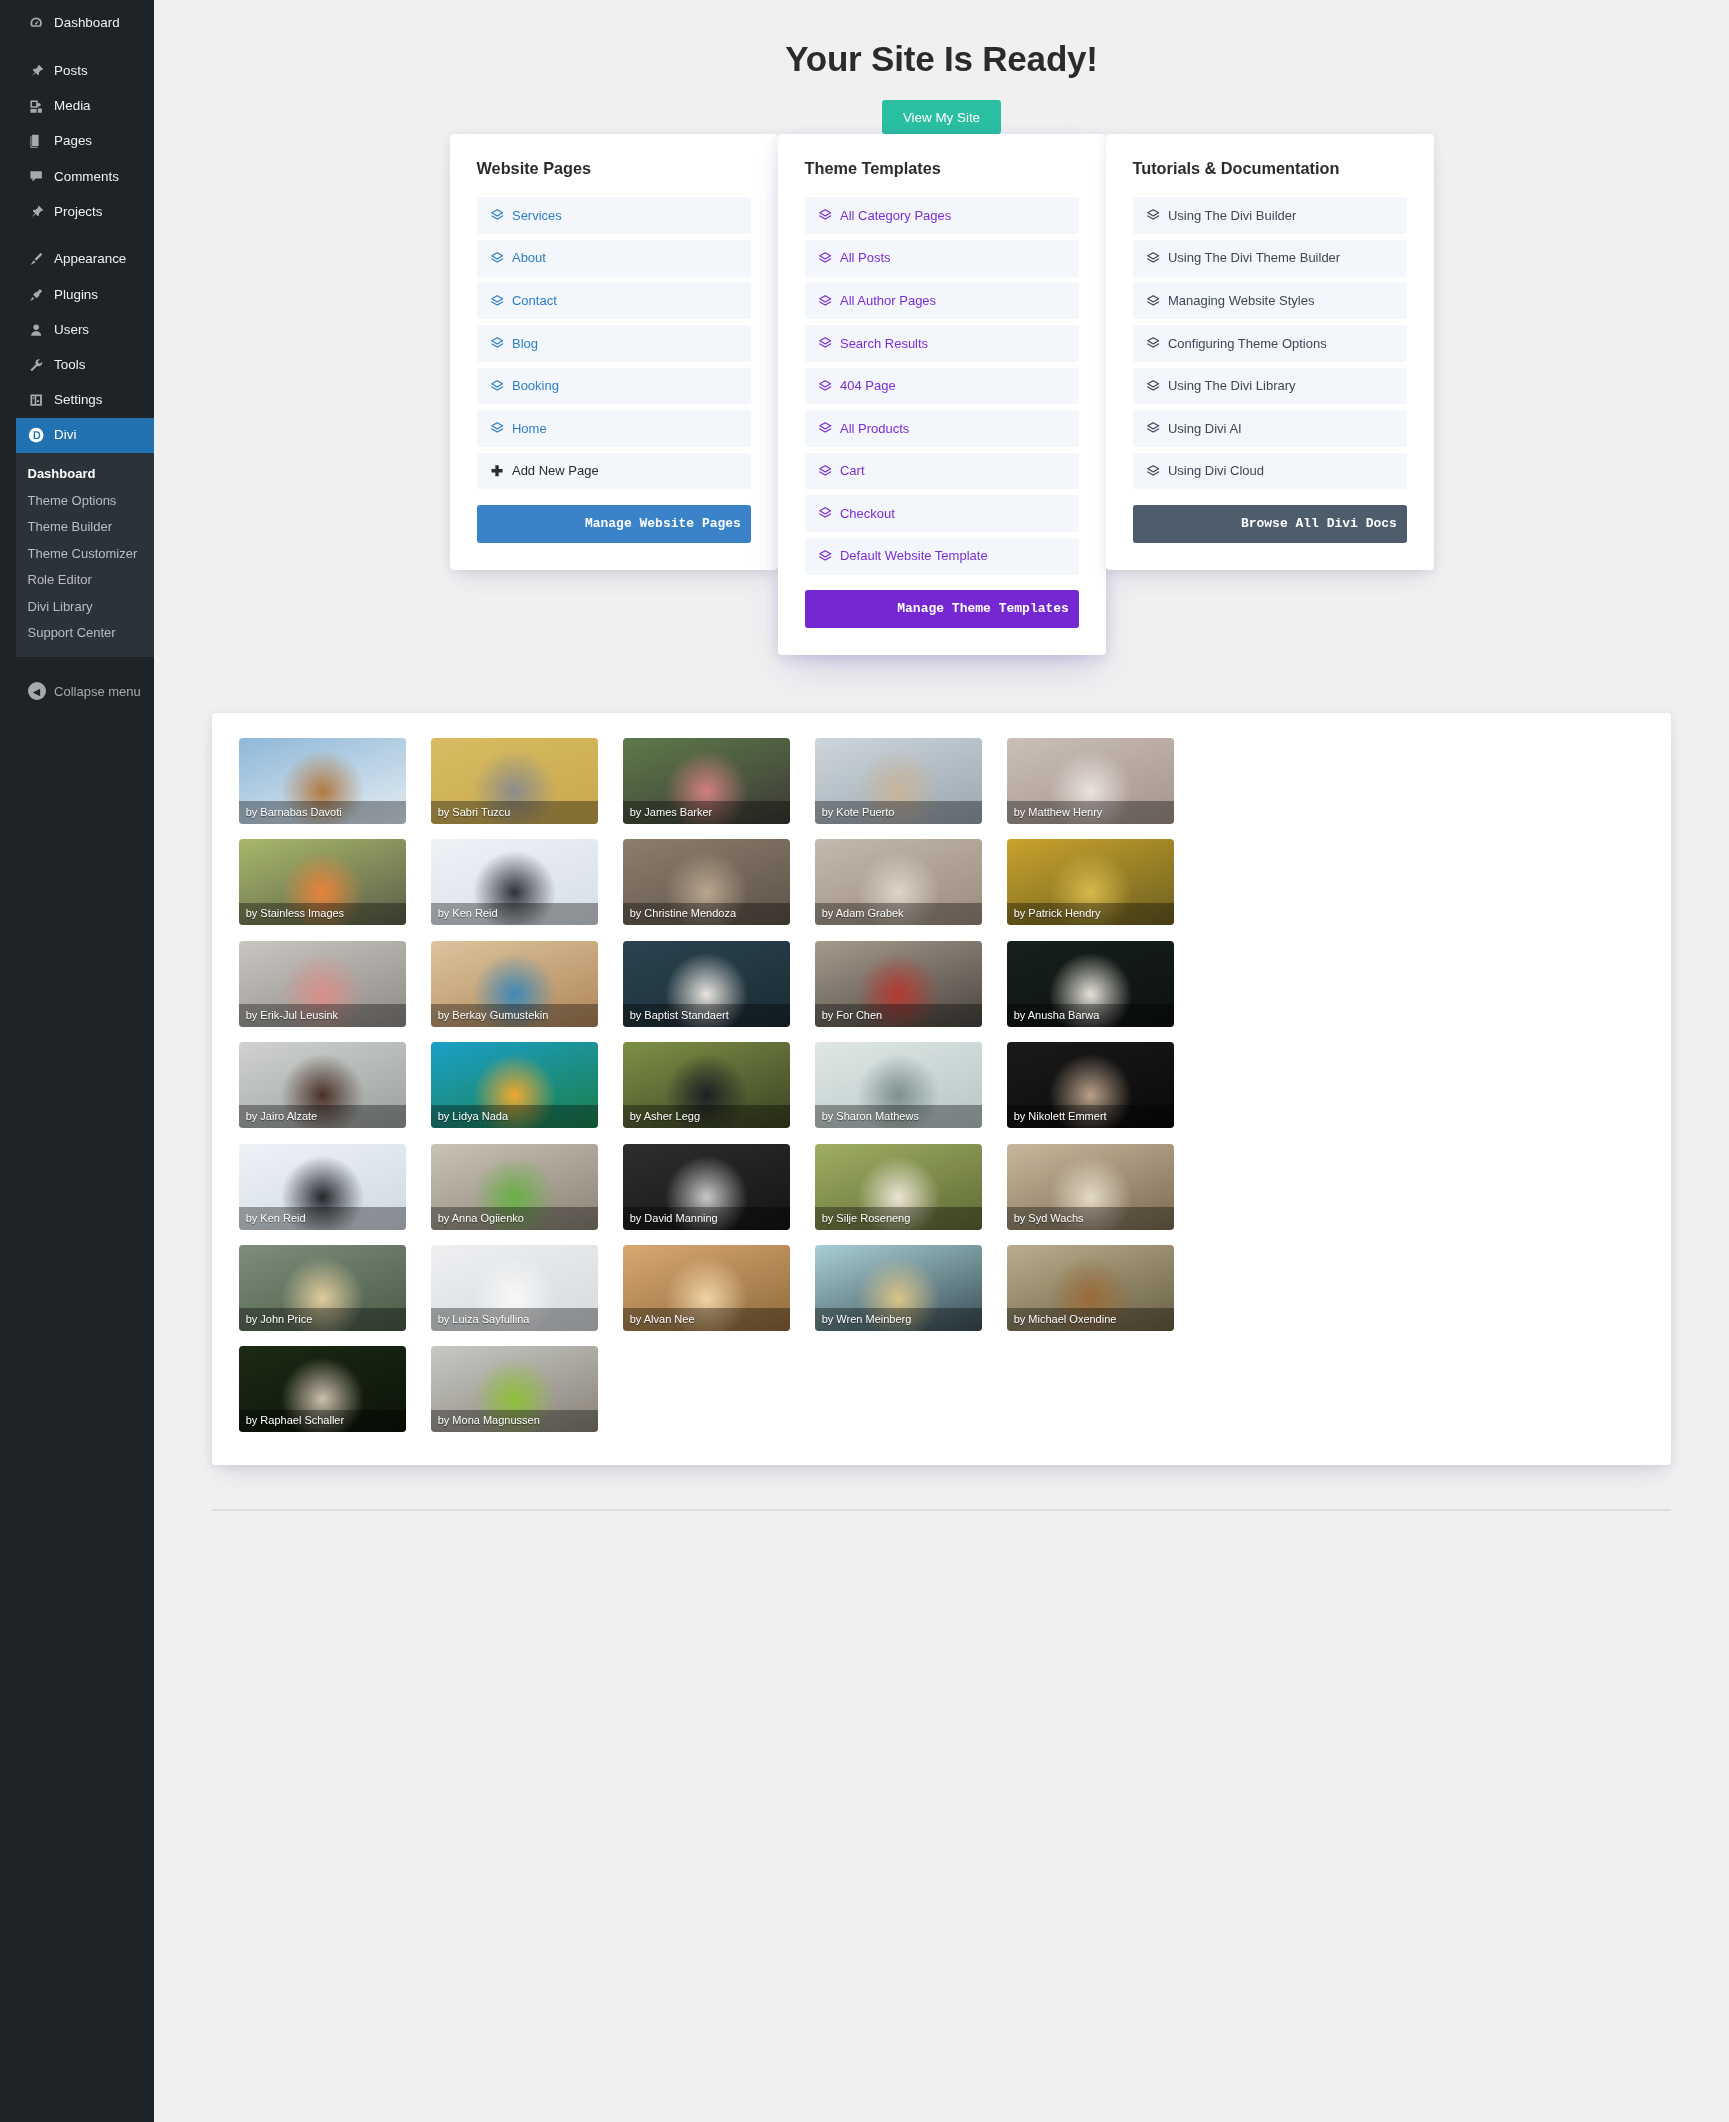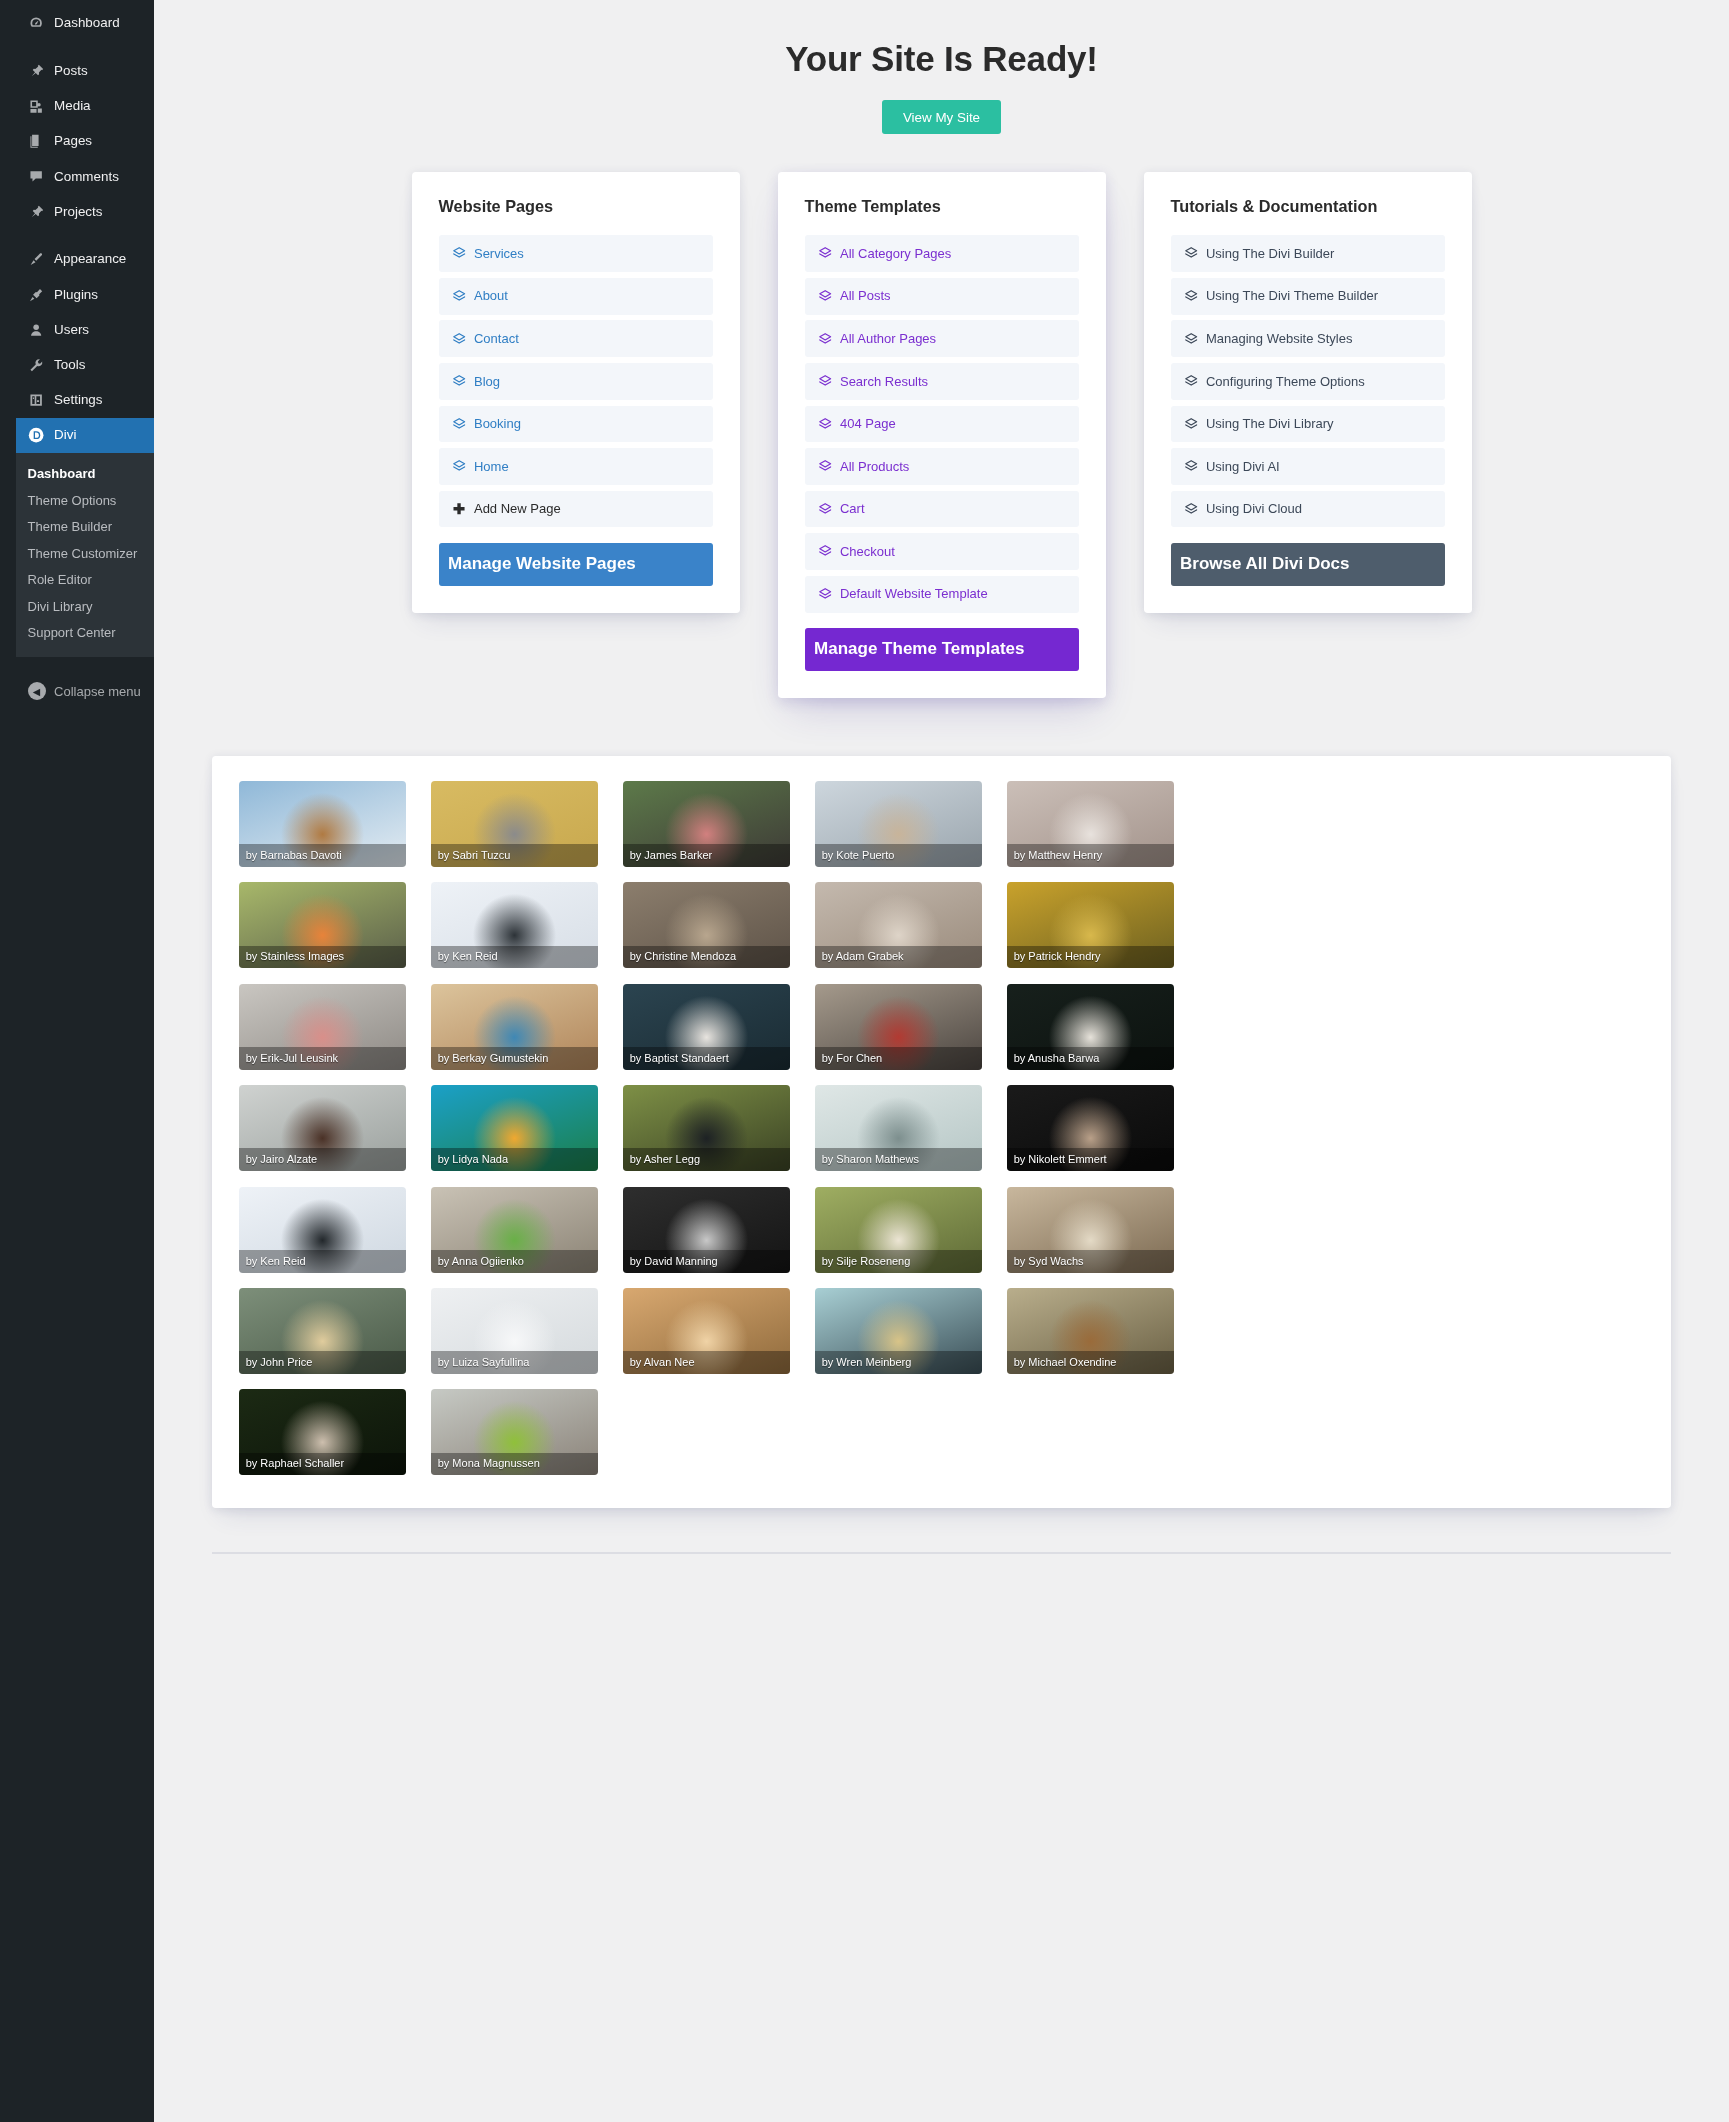--- a/index.html
+++ b/index.html
@@ -112,22 +112,20 @@
     border-radius: 2.9px;
     cursor: pointer;
     font-family: inherit;
   }
 
   
   .cards-row {
     display: flex;
     justify-content: center;
     align-items: flex-start;
-    gap: 38px;
-    margin-top: 38px;
     padding: 0 58px;
   }
   .card {
     background: #fff;
     border-radius: 3.8px;
     padding: 25px 27px 27px;
     box-shadow: 0 1.9px 9.6px rgba(30,40,90,.10), 0 13.4px 25px -9.6px rgba(40,50,110,.14);
     width: 328px;
     flex: 0 0 328px;
   }
@@ -162,25 +160,25 @@
     font-weight: bold; font-size: 14.4px; color: #2b2b2b; line-height: 1;
   }
   .card-btn {
     display: block;
     width: 100%;
     margin-top: 15.4px;
     padding: 11.5px 9.6px;
     border: none;
     border-radius: 2.9px;
     color: #fff;
-    font-size: 17px;
+    font-size: 13px;
     font-weight: bold;
     cursor: pointer;
-    font-family: Liberation Sans, sans-serif;
-    text-align: left;
+    font-family: Liberation Mono, monospace;
+    text-align: right;
   }
   .btn-blue { background: #3a83c9; }
   .btn-purple { background: #7528d1; }
   .btn-slate { background: #4e5d6c; }
 
   
   .images-panel {
     background: #fff;
     border-radius: 3.8px;
     margin: 58px 58px 0;

